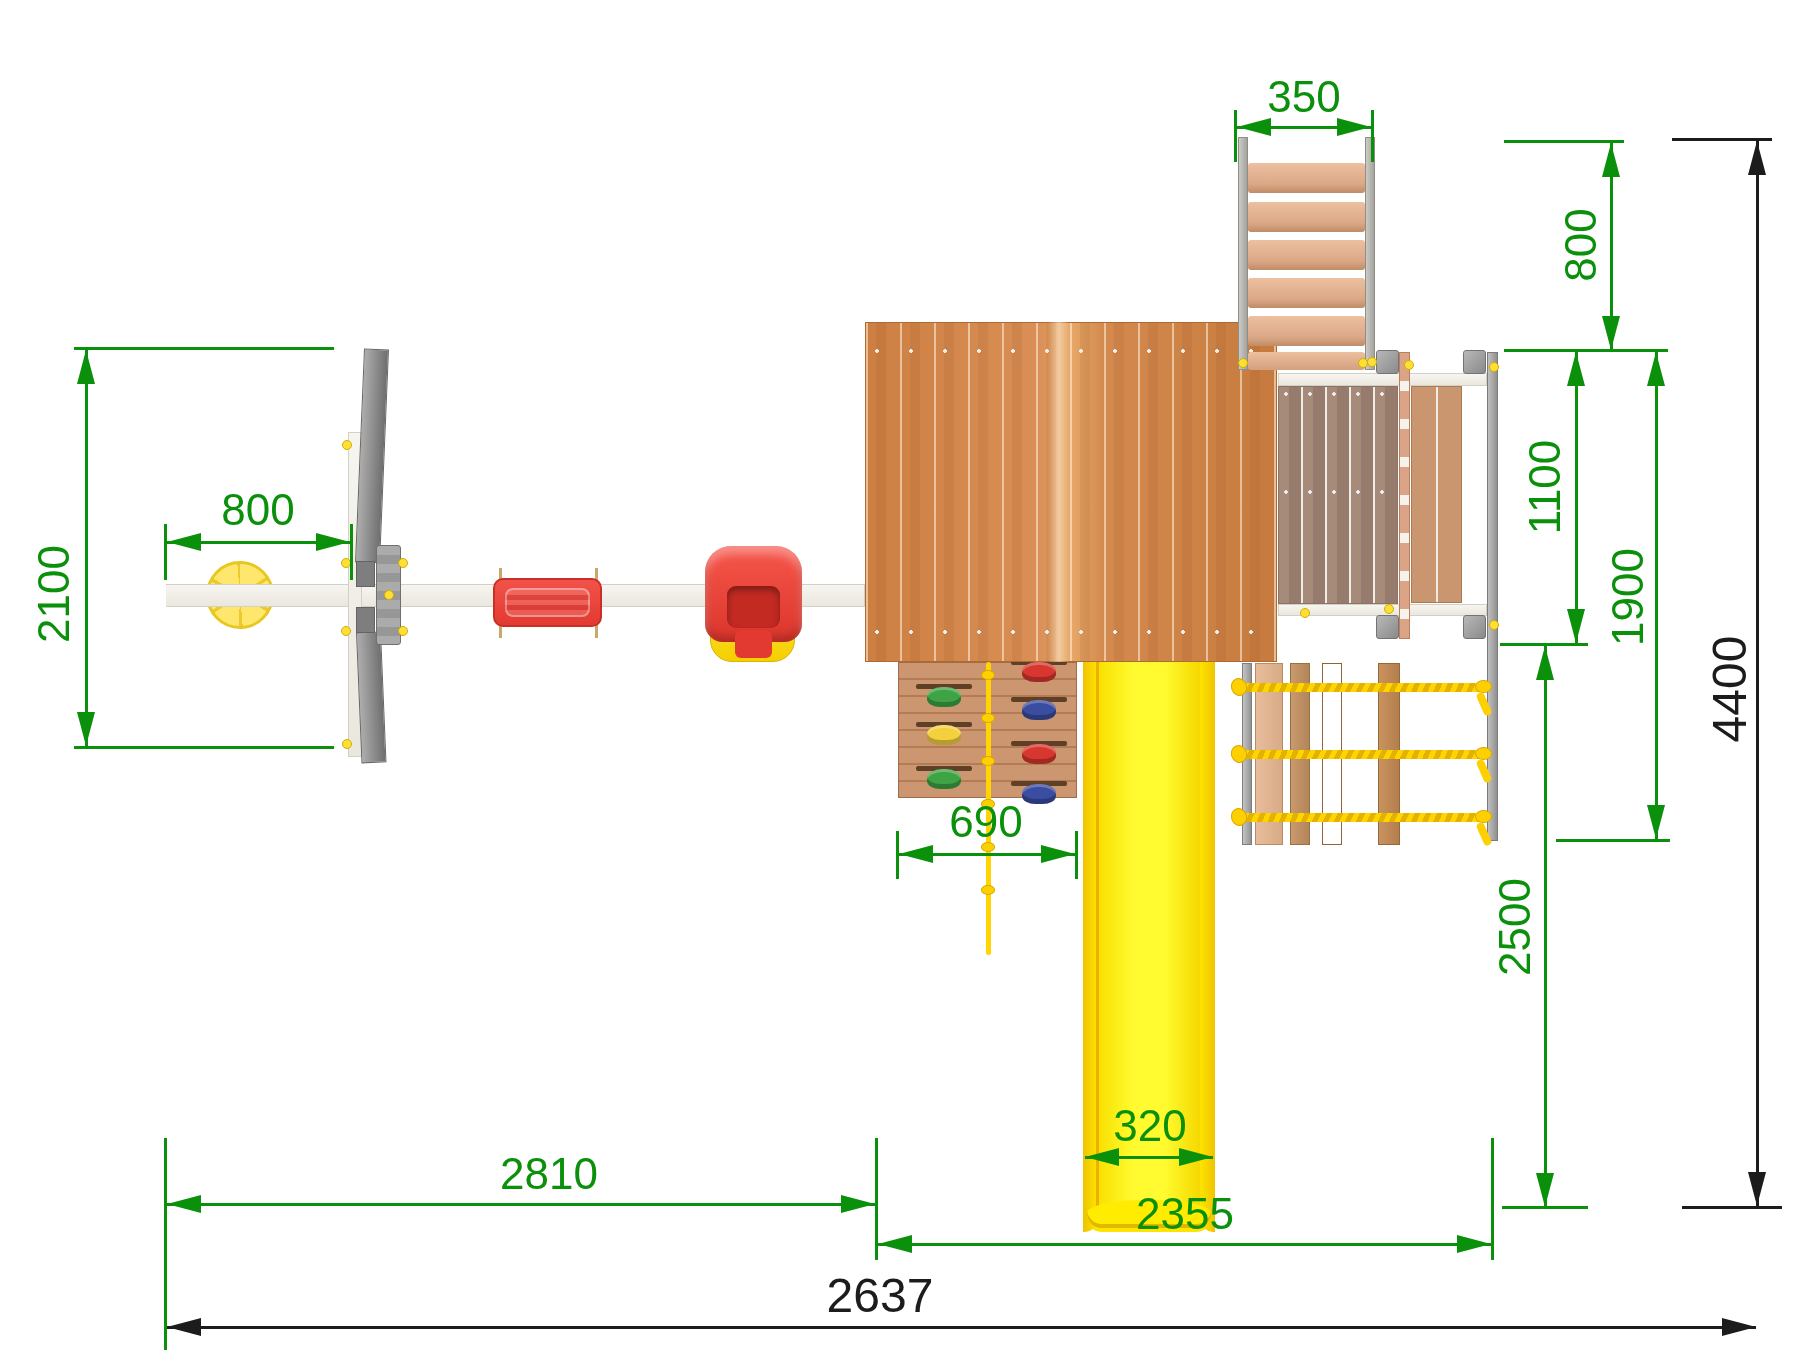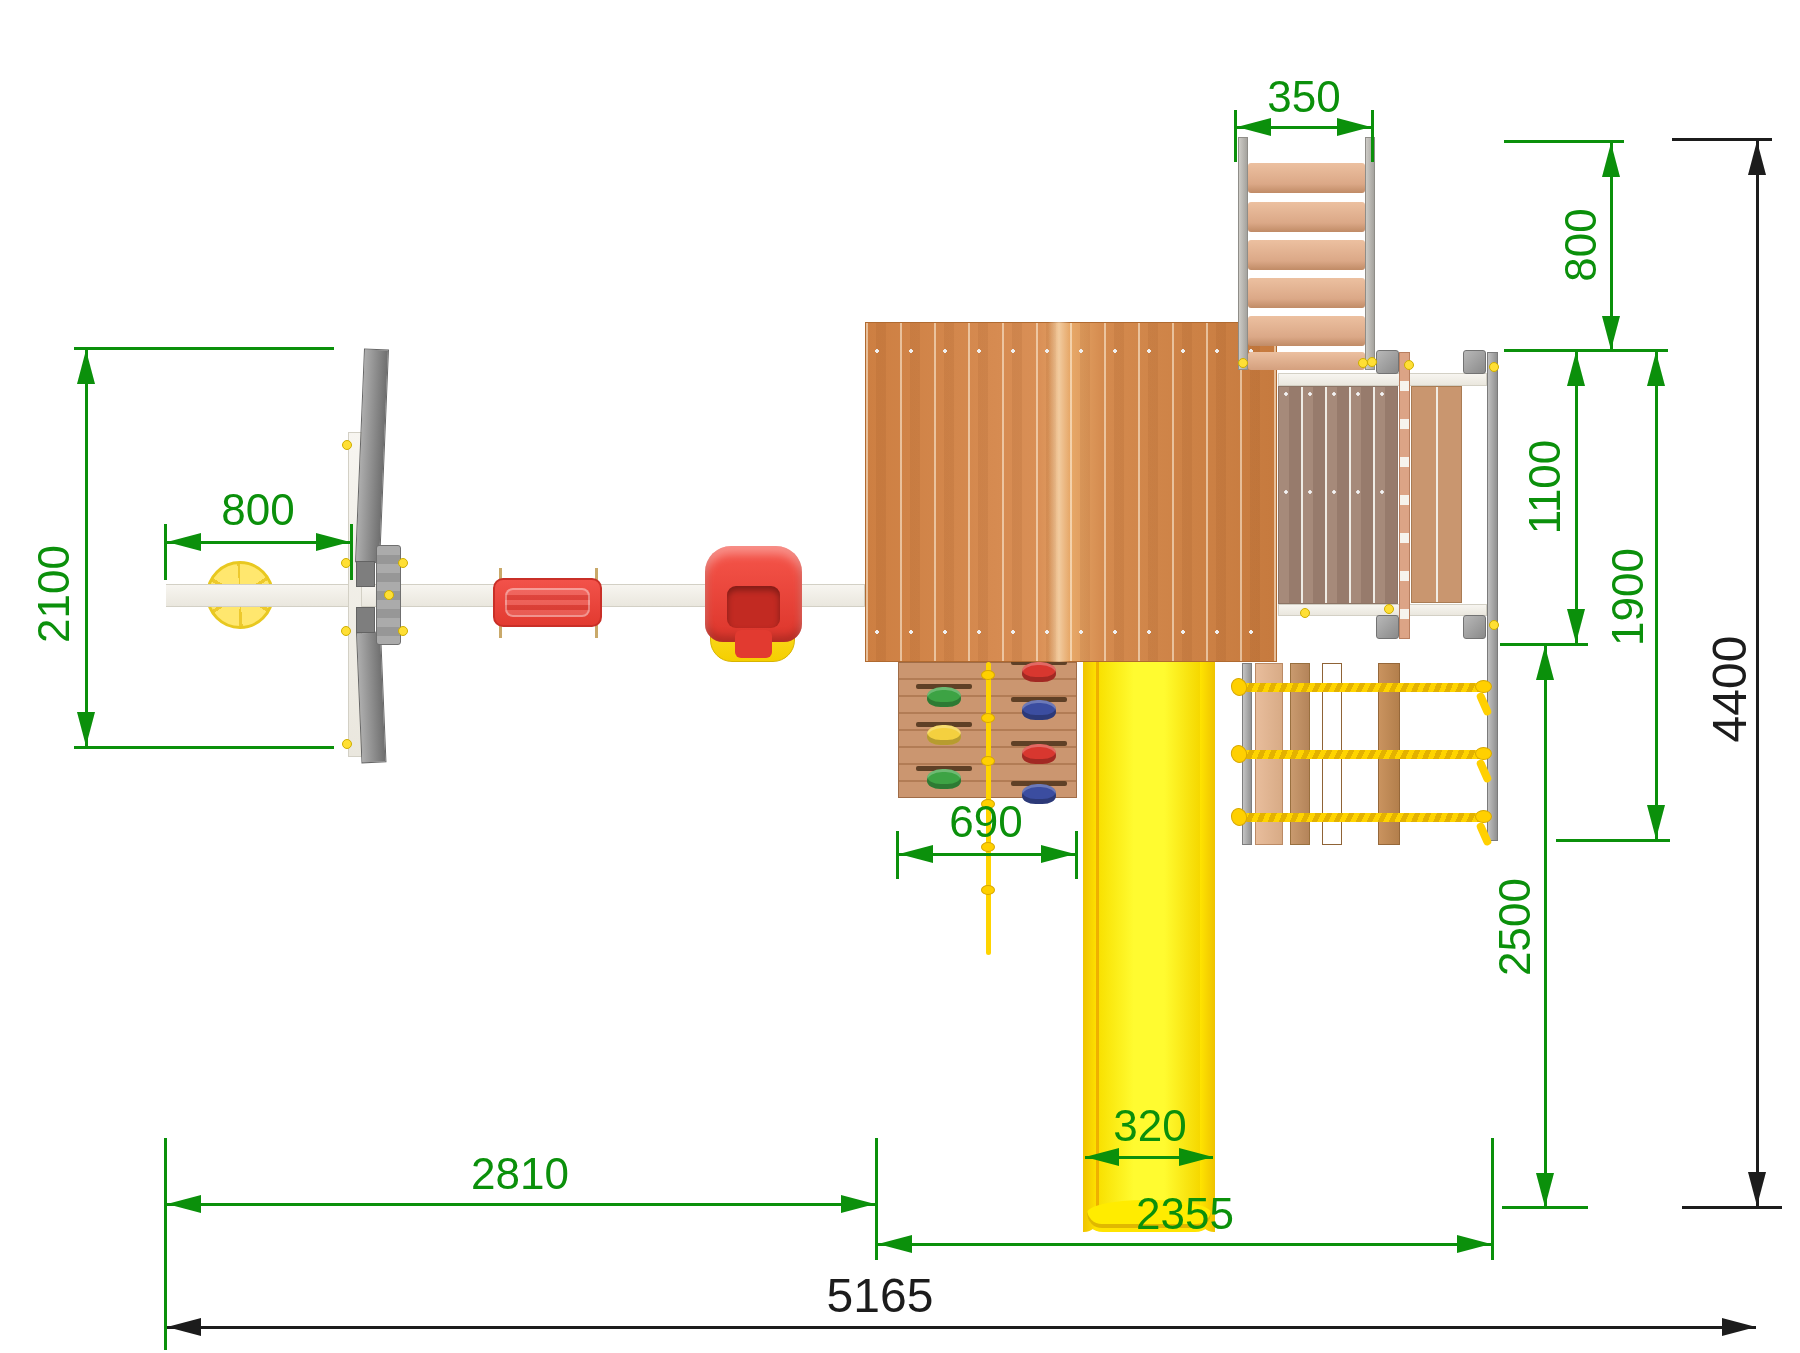--- a/index.html
+++ b/index.html
@@ -257,30 +257,30 @@
   </div>
 
   <div class="gl" style="left:164px;top:1138px;width:3px;height:212px;"></div>
   <div class="gl" style="left:875px;top:1138px;width:3px;height:122px;"></div>
   <div class="gl" style="left:1491px;top:1138px;width:3px;height:122px;"></div>
 
   <div>
     <div class="gl" style="left:167px;top:1203px;width:708px;height:3px;"></div>
     <div class="ar L" style="left:167px;top:1195px;"></div>
     <div class="ar R" style="left:841px;top:1195px;"></div>
-    <div class="dimlab" style="left:520px;top:1174px;">2810</div>
+    <div class="dimlab" style="left:549px;top:1174px;">2810</div>
   </div>
 
   <div>
     <div class="gl" style="left:878px;top:1243px;width:613px;height:3px;"></div>
     <div class="ar L" style="left:878px;top:1235px;"></div>
     <div class="ar R" style="left:1457px;top:1235px;"></div>
     <div class="dimlab" style="left:1185px;top:1214px;">2355</div>
   </div>
 
   <div>
     <div class="bl" style="left:167px;top:1326px;width:1589px;height:3px;"></div>
     <div class="ar bL" style="left:167px;top:1318px;"></div>
     <div class="ar bR" style="left:1722px;top:1318px;"></div>
-    <div class="dimlab black" style="left:880px;top:1295px;">5165</div>
+    <div class="dimlab black" style="left:880px;top:1295px;">2637</div>
   </div>
 
 </div>
 
 </body></html>

